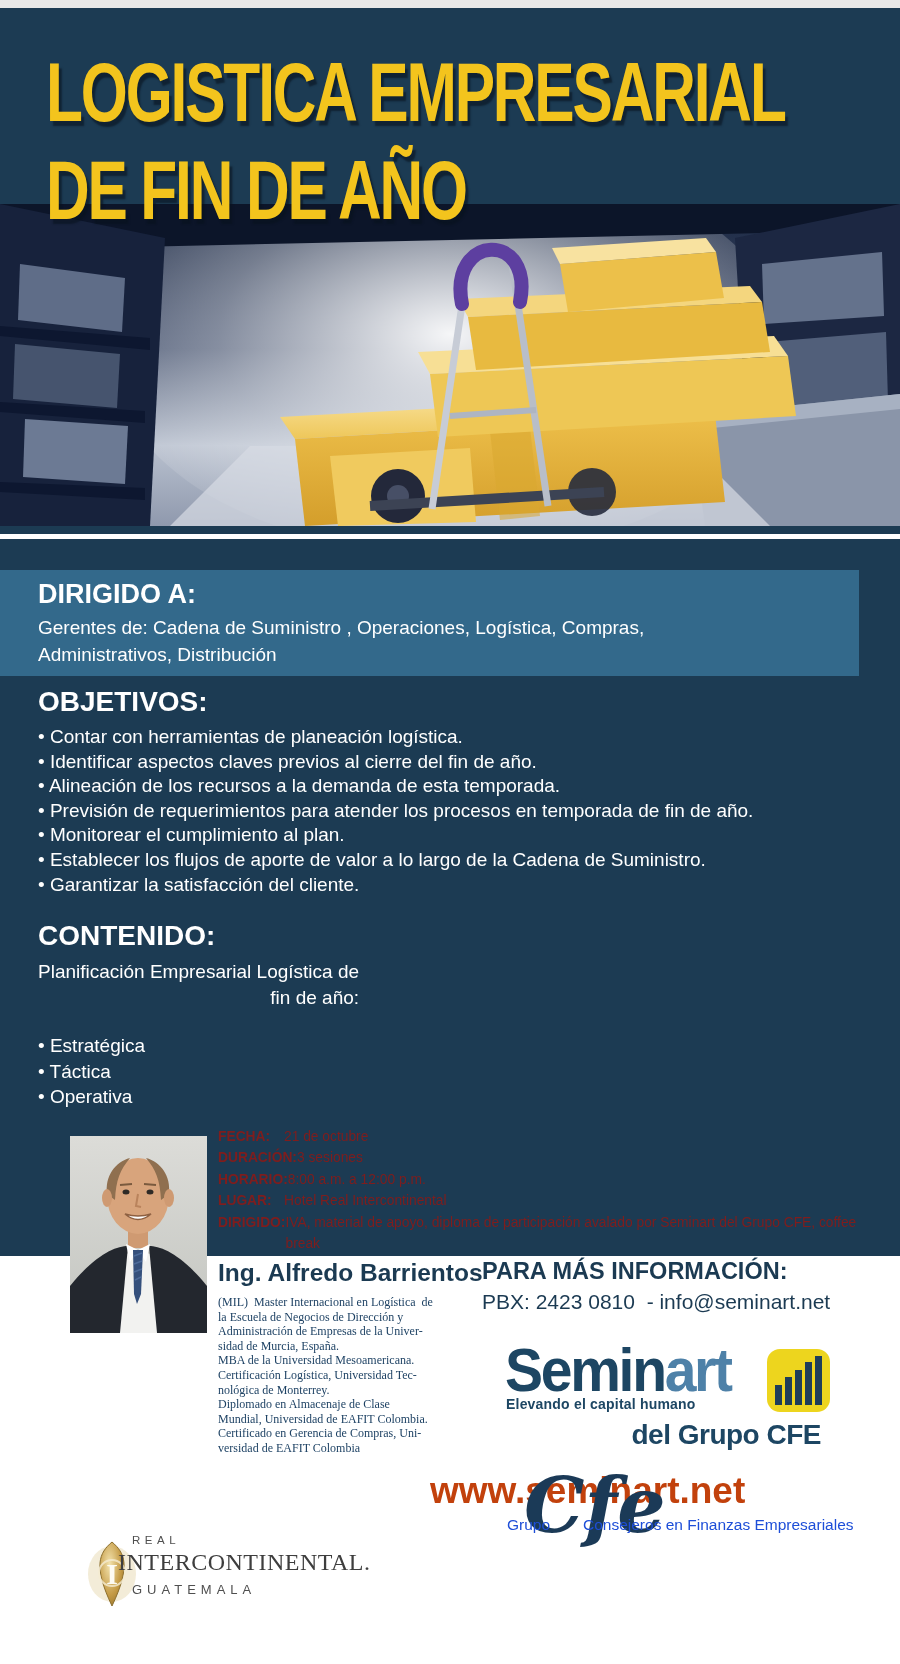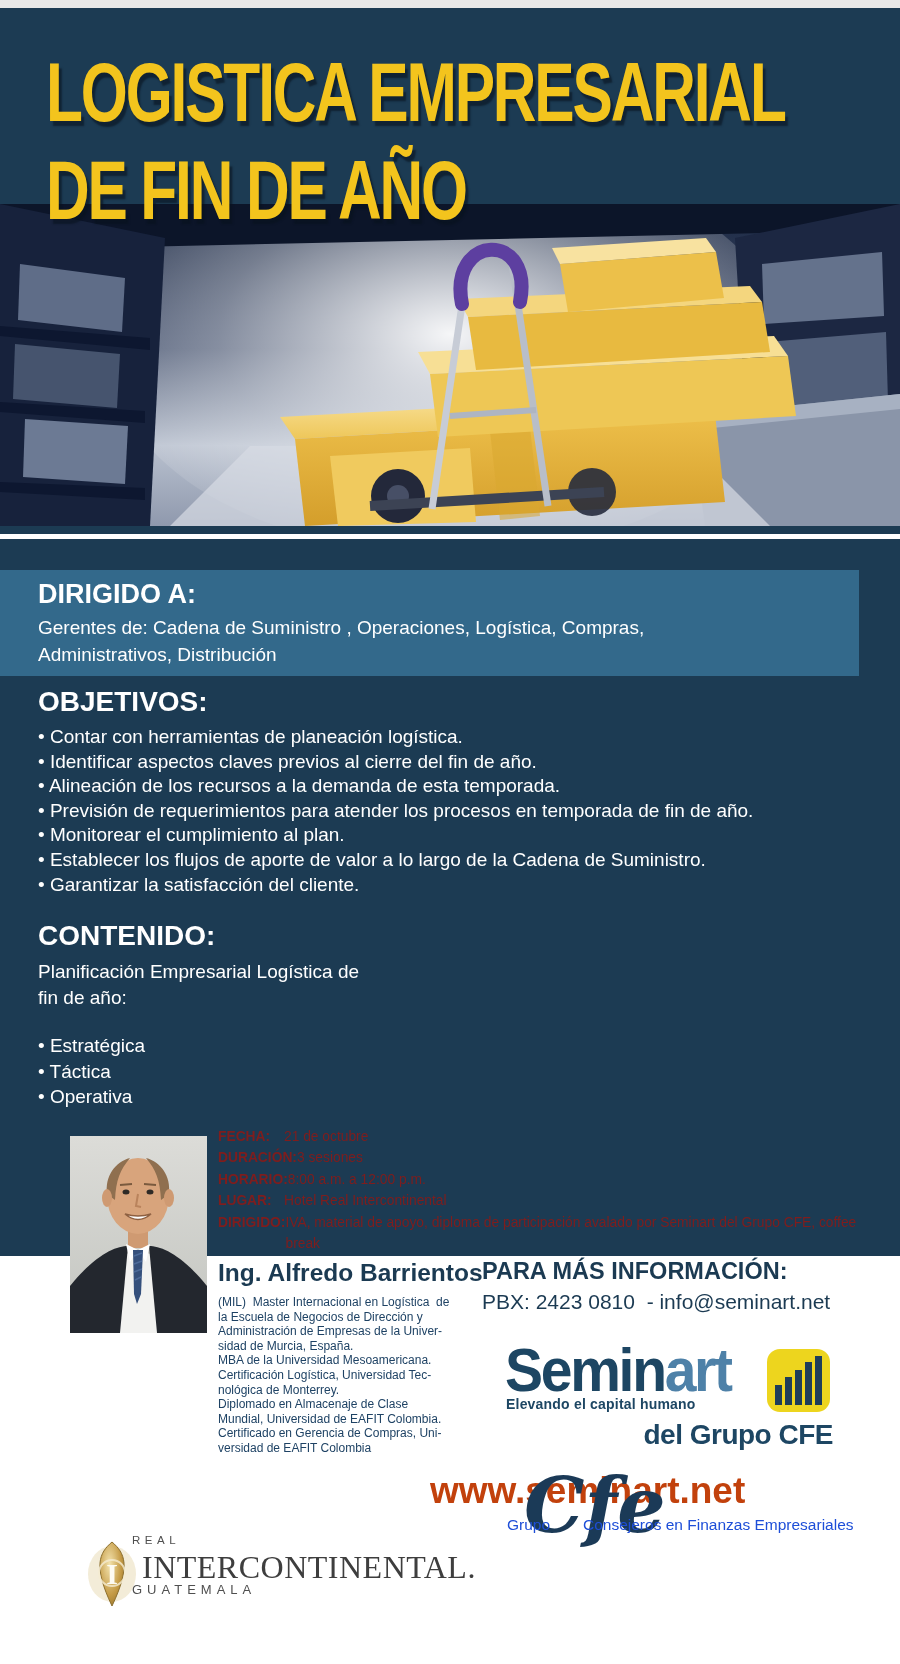--- a/index.html
+++ b/index.html
@@ -26,61 +26,61 @@
   .dbox-inner{padding:9px 0 0 38px;color:#fff;}
   .dhead{font-size:27px;font-weight:bold;margin:0 0 5px 0;}
   .dtext{font-size:19px;line-height:26.5px;width:688px;}
 
   .sec{left:38px;color:#fff;z-index:2;}
   .obj{top:678px;}
   .cont{top:912px;}
   .shead{font-size:28px;font-weight:bold;margin:0 0 7px 0;}
   .blist{list-style:none;margin:0;padding:0;font-size:19px;line-height:24.6px;white-space:nowrap;}
   .blist li::before{content:"• ";}
-  .cintro{font-size:19px;line-height:26px;white-space:pre-line;margin:0;}
+  .cintro{font-size:19px;line-height:26px;white-space:pre-line;margin:0;text-align:right;}
   .clist{margin-top:22px;line-height:25.5px;}
 
   .detalles{left:218px;top:1118px;width:662px;color:#7f1d1d;z-index:2;}
   .drow{display:flex;font-size:13.8px;line-height:21.4px;}
   .dlabel{flex:0 0 66px;font-weight:bold;}
   .dvalue{width:584px;}
 
   
   .manphoto{left:70px;top:1128px;width:137px;height:197px;z-index:5;}
   .iname{left:218px;top:1251px;color:#1B3A52;font-size:24.5px;font-weight:bold;z-index:6;}
-  .bio{left:218px;top:1287px;color:#1E4264;font-size:12px;line-height:14.6px;z-index:6;}
+  .bio{left:218px;top:1287px;color:#1E4264;font-size:12px;line-height:14.6px;z-index:6;font-family:Liberation Serif, serif;}
   .bio div{white-space:pre;}
 
   .contact{left:482px;top:1250px;color:#1B3A52;z-index:6;}
   .chead{font-size:23.5px;font-weight:bold;margin:0;}
   .cline{font-size:21px;margin-top:5px;white-space:pre;}
 
   
   .slogo{left:505px;top:1337px;width:332px;height:104px;z-index:6;}
   .sname{position:absolute;left:0;top:-6px;font-size:62px;font-weight:bold;line-height:1;
          letter-spacing:-2.5px;transform:scaleX(0.92);transform-origin:left top;white-space:nowrap;}
   .sname .dark{color:#1D4663;}
   .sname .lite{color:#4E81A8;}
   .ssq{position:absolute;left:262px;top:4px;width:63px;height:63px;background:#EDD51E;
        border-radius:13px;display:flex;align-items:flex-end;justify-content:center;
        padding-bottom:7px;box-sizing:border-box;}
   .stag{position:absolute;left:1px;top:51px;font-size:14px;font-weight:bold;color:#1D4663;
         letter-spacing:0.2px;white-space:nowrap;}
-  .sgrp{position:absolute;right:4px;top:74px;font-size:28px;font-weight:bold;color:#1D4663;
+  .sgrp{position:absolute;right:16px;top:74px;font-size:28px;font-weight:bold;color:#1D4663;
         letter-spacing:-0.5px;white-space:nowrap;}
 
   .www{left:430px;top:1462px;width:470px;text-align:left;font-size:37px;font-weight:bold;
        color:#c2410c;z-index:6;cursor:pointer;}
 
   
   .ic{left:86px;top:1522px;width:310px;height:90px;z-index:6;}
   .ic-real{position:absolute;left:46px;top:4px;font-size:11.5px;font-weight:normal;
            letter-spacing:4.5px;color:#4f4f4f;}
-  .ic-name{position:absolute;left:56px;top:19px;font-family:"Liberation Serif",serif;
-           font-size:32px;color:#3e3e3e;letter-spacing:0.5px;}
+  .ic-name{position:absolute;left:32px;top:19px;font-family:"Liberation Serif",serif;
+           font-size:24px;color:#3e3e3e;letter-spacing:0.5px;}
   .ic-gt{position:absolute;left:46px;top:52px;font-size:13px;letter-spacing:5px;color:#4f4f4f;}
 
   
   .cfe{left:470px;top:1448px;width:430px;height:115px;z-index:6;color:#1d4ed8;}
   .cfe-left{position:absolute;left:37px;top:60px;font-size:15.5px;}
   .cfe-right{position:absolute;left:113px;top:60px;font-size:15.5px;white-space:nowrap;}
   .cfe-script{position:absolute;left:48px;top:0;}
 </style>
 </head>
 <body>

